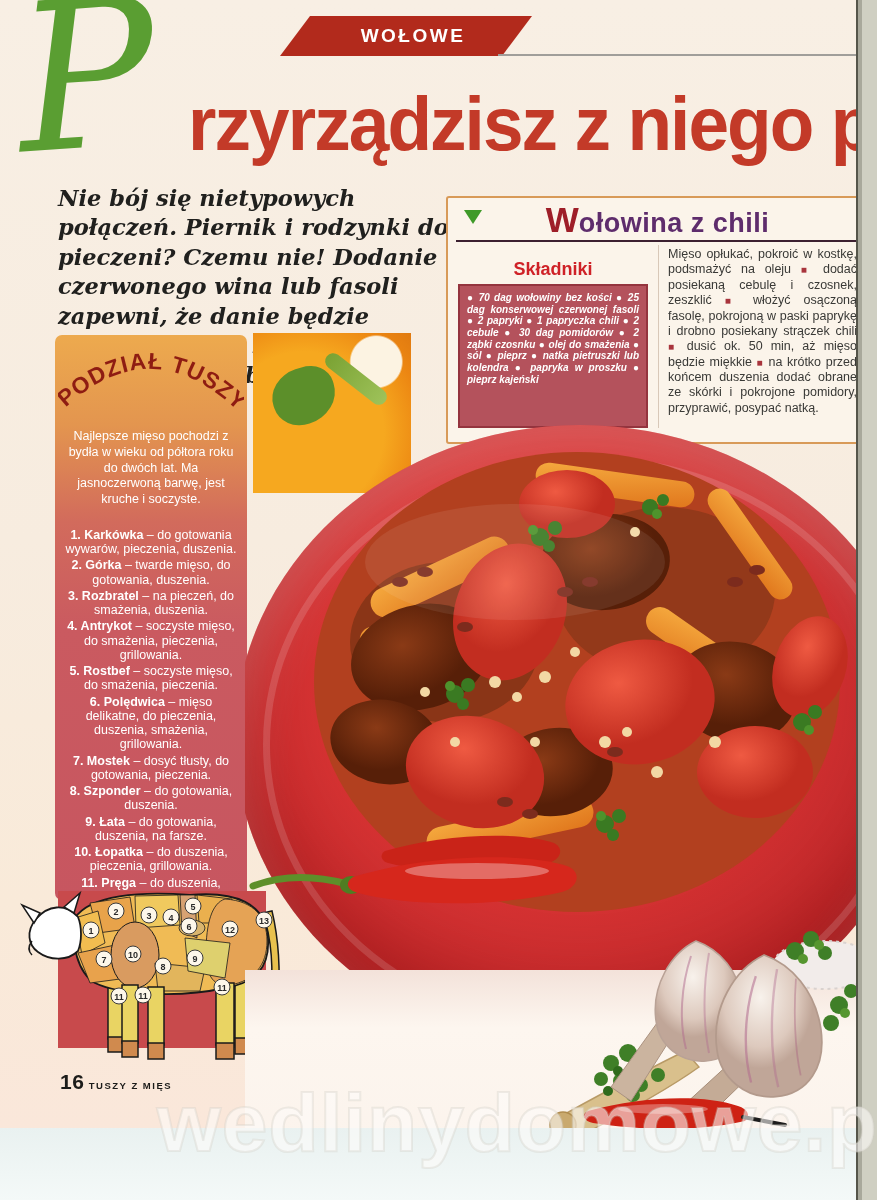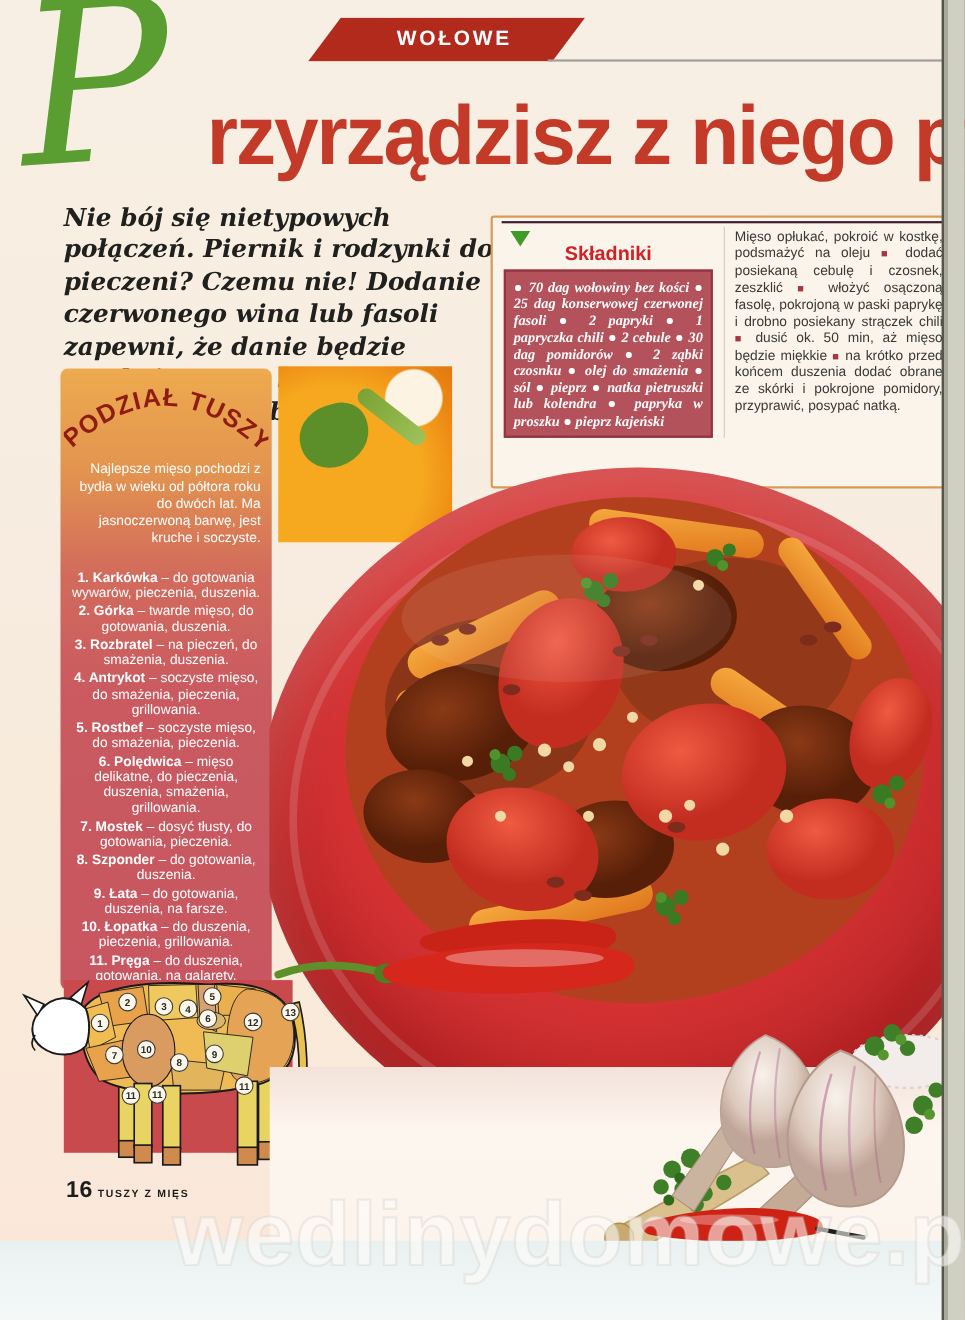--- a/index.html
+++ b/index.html
@@ -26,31 +26,31 @@
   .tri{position:absolute;left:16px;top:12px;width:0;height:0;
        border-left:9px solid transparent;border-right:9px solid transparent;border-top:14px solid #3f9a28;}
   .recipe-card h2{margin:4px 0 0;text-align:center;line-height:1;}
   .recipe-card h2 .w{font-size:35px;font-weight:bold;color:#9e1e28;}
   .recipe-card h2 .rest{font-size:27px;font-weight:bold;color:#5e2c6c;letter-spacing:.5px;}
   .recipe-rule{margin:3px 8px 0;height:2px;background:#3c2030;}
   .recipe-cols{display:flex;padding:3px 6px 0;}
   .col-ing{width:198px;flex:none;}
   .col-ing h3{margin:14px 0 4px;text-align:center;color:#cf2127;font-size:18px;font-weight:bold;}
   .ing-box{background:#b4525c;border:2px solid #94343e;color:#fff;margin:0 4px;
-           font-weight:bold;font-style:italic;font-size:13px;line-height:1.17;
-           padding:6px 7px;text-align:justify;min-height:128px;font-family:Liberation Serif, serif;}
+           font-weight:bold;font-style:italic;font-size:10px;line-height:1.17;
+           padding:6px 7px;text-align:justify;min-height:128px;}
   .col-steps{flex:1;border-left:1px solid #d8c8b8;margin-left:6px;padding:2px 4px 0 9px;
              font-size:12.5px;line-height:1.23;color:#39393б;color:#393936;text-align:justify;}
   .col-steps .sq{color:#a8343c;font-size:10px;}
   
   .cuts-panel{position:absolute;left:55px;top:335px;width:192px;height:565px;border-radius:7px;
       background:linear-gradient(180deg,#edaa4e 0%,#e3954f 16%,#d26b5c 33%,#ca5a60 52%,#c75660 100%);
       overflow:hidden;}
   .arc-title{display:block;margin:6px auto 0;}
-  .cuts-intro{margin:0 10px 4px;color:#fff;text-align:right;font-size:12.5px;line-height:1.26;}
+  .cuts-intro{margin:10px 10px 4px;color:#fff;text-align:center;font-size:12.5px;line-height:1.26;}
   .cuts-list{margin-top:20px;padding:0 8px;color:#fff;font-size:12.5px;line-height:1.14;text-align:center;}
   .cut-item{margin-bottom:2px;}
   
   .cow-block{position:absolute;left:20px;top:883px;width:292px;height:200px;}
   
   .photo{position:absolute;left:245px;top:330px;width:620px;height:832px;overflow:hidden;}
   .pepper-photo{position:absolute;left:8px;top:3px;width:158px;height:160px;
      background:radial-gradient(circle at 78% 18%,#fcf3e2 0 14%,rgba(0,0,0,0) 15%),
                 radial-gradient(circle at 32% 62%,#f6a81f 0 55%,#ec8612 82%,#e07a10 100%);}
   .pepper-photo::before{content:'';position:absolute;left:12%;top:22%;width:64px;height:56px;border-radius:50% 40% 55% 45%;
@@ -88,20 +88,23 @@
   <div class="banner">
     <span>WOŁOWE</span>
   </div>
   <div class="banner-rule"></div>
   <div class="dropcap">P</div>
   <h1 class="title">rzyrządzisz z niego pys</h1>
   <p class="intro">Nie bój się nietypowych połączeń. Piernik i rodzynki do pieczeni? Czemu nie! Dodanie czerwonego wina lub fasoli zapewni, że danie będzie atrakcją nawet bardzo wykwintnego obiadu.</p>
 
   <section class="recipe-card">
     <div class="tri"></div>
+    <h2>
+      <span class="w">W</span><span class="rest">ołowina z chili</span>
+    </h2>
     <div class="recipe-rule"></div>
     <div class="recipe-cols">
       <div class="col-ing">
         <h3>Składniki</h3>
         <div class="ing-box">● 70 dag wołowiny bez kości ● 25 dag konserwowej czerwonej fasoli ● 2 papryki ● 1 papryczka chili ● 2 cebule ● 30 dag pomidorów ● 2 ząbki czosnku ● olej do smażenia ● sól ● pieprz ● natka pietruszki lub kolendra ● papryka w proszku ● pieprz kajeński</div>
       </div>
       <div class="col-steps">Mięso opłukać, pokroić w kostkę, podsmażyć na oleju <span class="sq">■</span> dodać posiekaną cebulę i czosnek, zeszklić <span class="sq">■</span> włożyć osączoną fasolę, pokrojoną w paski paprykę i drobno posiekany strączek chili <span class="sq">■</span> dusić ok. 50 min, aż mięso będzie miękkie <span class="sq">■</span> na krótko przed końcem duszenia dodać obrane ze skórki i pokrojone pomidory, przyprawić, posypać natką.</div>
     </div>
   </section>
 

